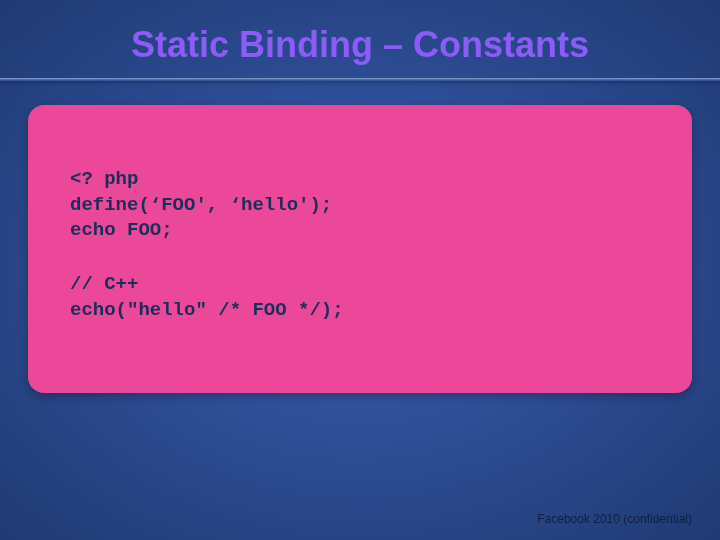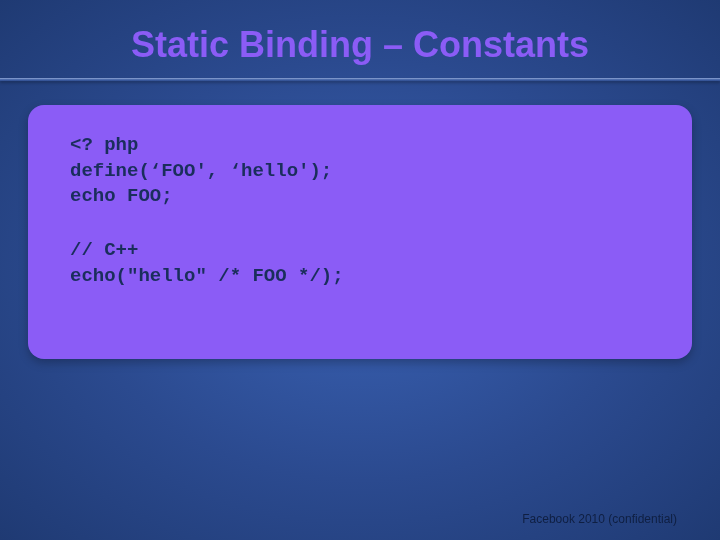--- a/index.html
+++ b/index.html
@@ -18,39 +18,39 @@
     padding-bottom: 12px;
   }
   .divider {
     width: 100%;
     height: 3px;
     background: linear-gradient(180deg, #6f8dc9 0%, #2b4a8f 100%);
     box-shadow: 0 1px 0 rgba(255,255,255,0.15) inset, 0 2px 3px rgba(0,0,0,0.25);
   }
   .code-card {
     margin: 24px 28px 0 28px;
-    background: #8b5cf6;
+    background: #ec4899;
     border-radius: 16px;
-    padding: 28px 42px 70px 42px;
+    padding: 62px 42px 70px 42px;
     box-shadow: 0 4px 10px rgba(0,0,0,0.25);
   }
   .code-block {
     font-family: "Consolas", "Courier New", monospace;
     font-size: 19px;
     font-weight: bold;
     color: #1a2e5c;
     line-height: 1.35;
     white-space: pre;
   }
   .code-block + .code-block {
     margin-top: 28px;
   }
   .footer {
     position: absolute;
-    right: 43px;
+    right: 28px;
     bottom: 14px;
     color: #0f1f42;
     font-size: 12px;
     font-weight: 500;
   }
 </style>
 </head>
 <body>
 
 <div class="title">Static Binding – Constants</div>

